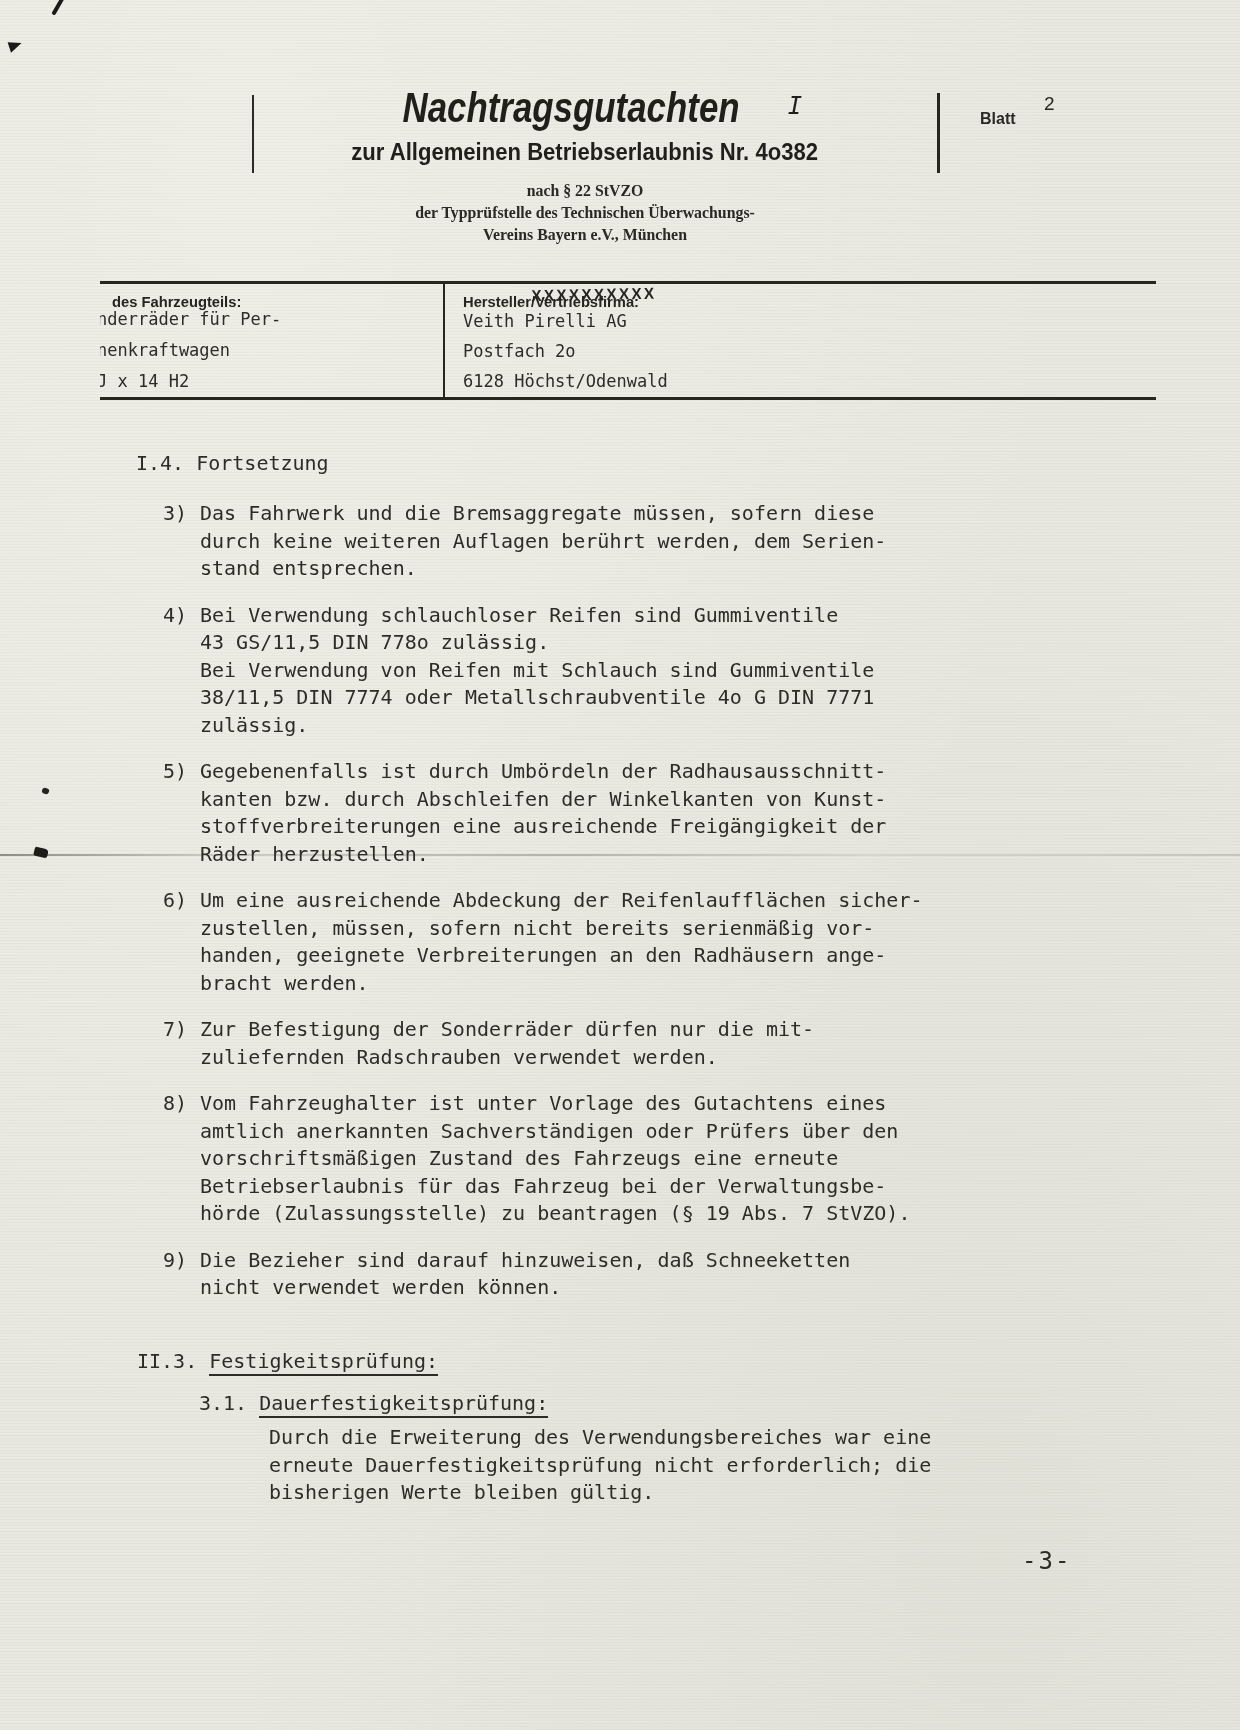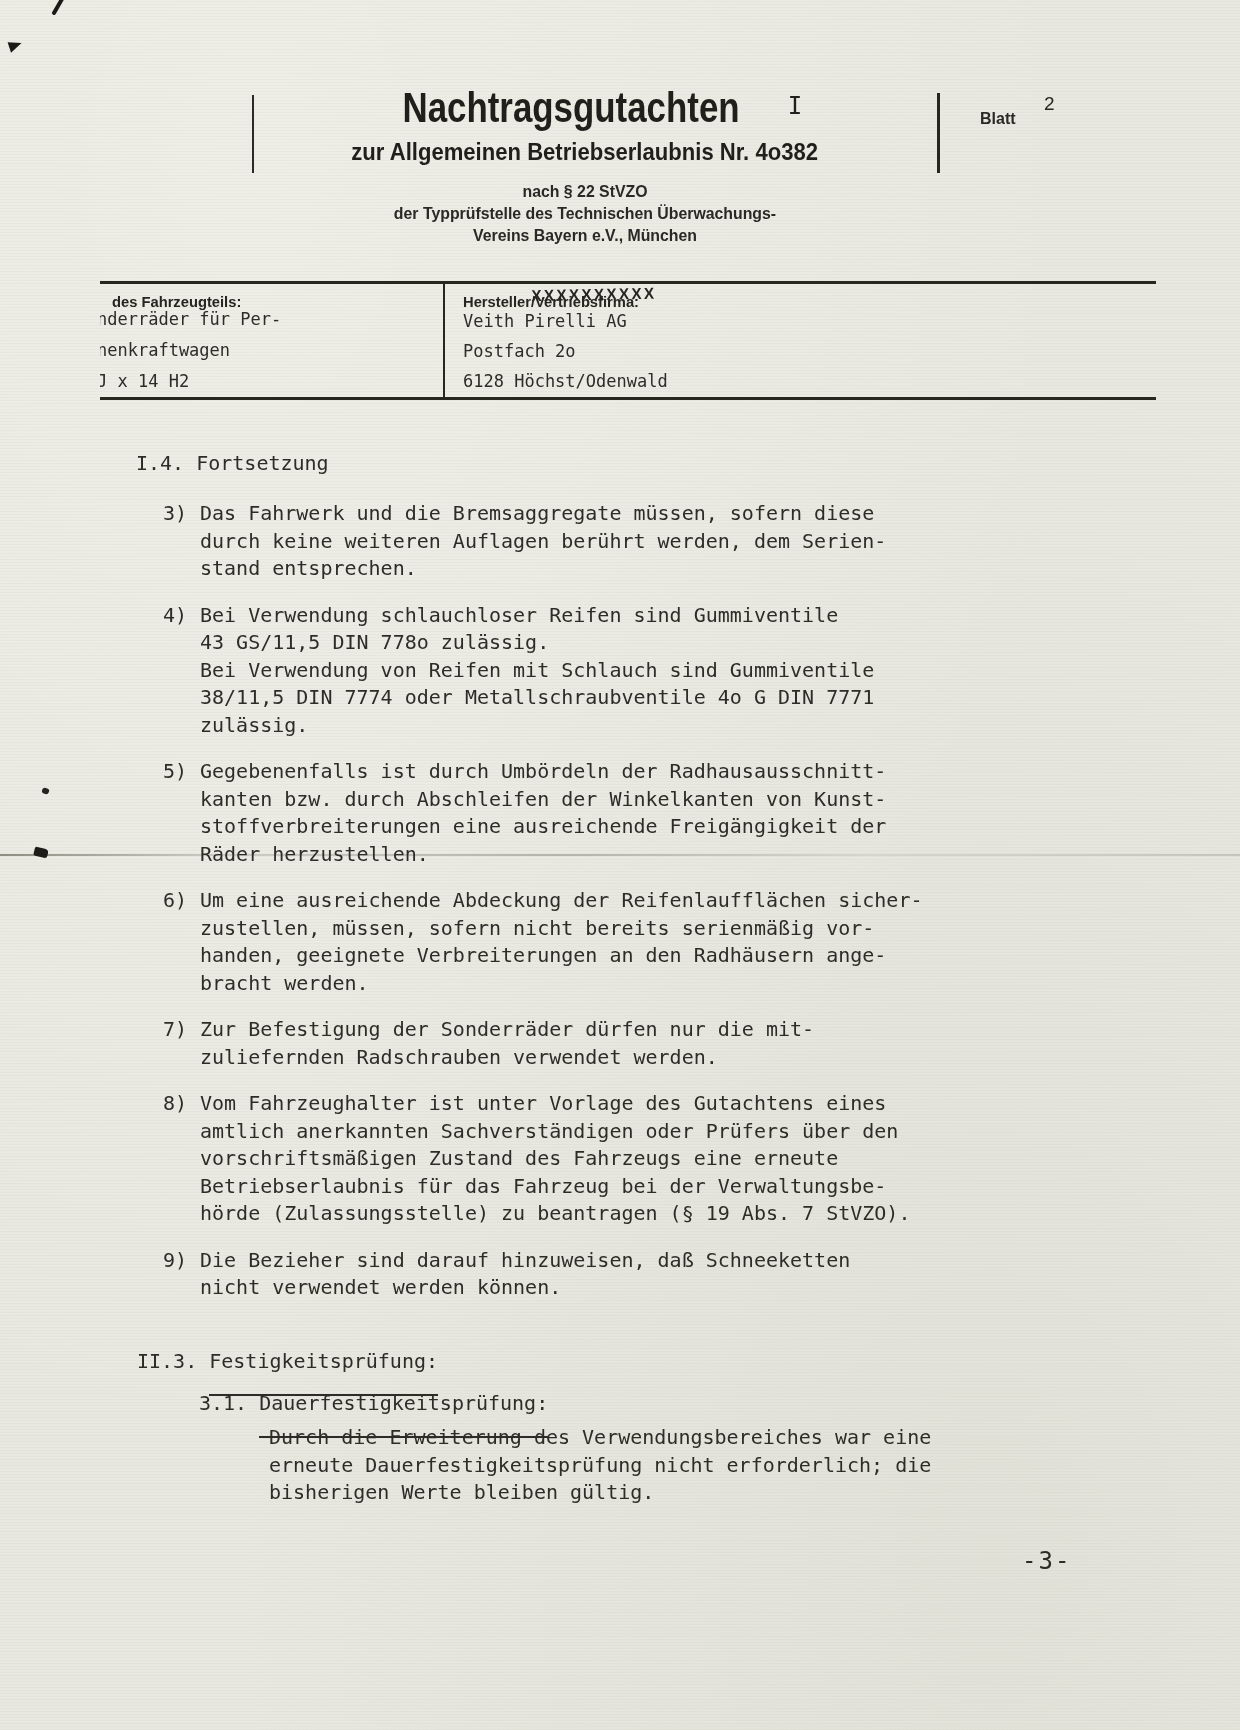--- a/index.html
+++ b/index.html
@@ -19,25 +19,25 @@
   
   .pen-mark-1{position:absolute;left:56px;top:-4px;width:4px;height:20px;background:#1b1a16;border-radius:2px;transform:rotate(30deg);}
   .pen-mark-2{position:absolute;left:9px;top:40px;width:0;height:0;border-left:13px solid #1b1a16;border-top:5px solid transparent;border-bottom:6px solid transparent;transform:rotate(-18deg);}
   .ink-dot{position:absolute;left:42px;top:788px;width:7px;height:6px;background:#26241f;border-radius:50% 40% 50% 45%;transform:rotate(20deg);}
   .fold-crease{position:absolute;left:0;top:854px;height:2px;width:100%;
     background:linear-gradient(90deg, rgba(70,65,52,0.55) 0%, rgba(70,65,52,0.18) 18%, rgba(70,65,52,0.32) 45%, rgba(70,65,52,0.10) 70%, rgba(70,65,52,0.20) 100%);}
   .crease-blob{position:absolute;left:34px;top:848px;width:14px;height:9px;background:#1d1c18;border-radius:2px 4px 3px 2px;transform:rotate(14deg);}
   .crop-line-left{position:absolute;left:252px;top:95px;width:2px;height:78px;background:#2a2a26;}
   
   .header{position:absolute;left:0;top:84px;width:1170px;text-align:center;color:#201f1b;}
-  .title-row{white-space:nowrap;}
+  .title-row{white-space:nowrap;font-style:italic;}
   .doc-title{display:inline-block;font-family:"Liberation Sans",sans-serif;font-weight:bold;font-size:42px;letter-spacing:0px;transform:scaleX(0.83);transform-origin:center;}
   .doc-title-suffix{display:inline-block;font-family:"DejaVu Sans Mono",monospace;font-size:24px;margin-left:14px;vertical-align:8px;}
   .doc-subtitle{display:inline-block;margin-top:6px;font-family:"Liberation Sans",sans-serif;font-weight:bold;font-size:24px;transform:scaleX(0.92);transform-origin:center;}
-  .doc-sub-small{margin-top:14px;font-family:Liberation Sans, sans-serif;font-size:16.5px;font-weight:bold;line-height:22px;color:#2a2925;}
+  .doc-sub-small{margin-top:14px;font-family:Liberation Serif, serif;font-size:16.5px;font-weight:bold;line-height:22px;color:#2a2925;}
   .doc-sub-small div{transform:scaleX(0.96);transform-origin:center;}
   
   .blatt-divider{position:absolute;left:937px;top:93px;width:3px;height:80px;background:#26251f;}
   .blatt-label{position:absolute;left:980px;top:110px;font-family:"Liberation Sans",sans-serif;font-size:16px;font-weight:bold;color:#2a2a26;}
   .blatt-number{position:absolute;left:1044px;top:93px;font-family:"Liberation Sans",sans-serif;font-size:19px;color:#26251f;}
   
   .info-table{position:absolute;left:100px;top:281px;width:1056px;height:113px;
     border-top:3px solid #28271f;border-bottom:3px solid #28271f;display:flex;}
   .it-cell{position:relative;overflow:hidden;}
   .it-c1{width:343px;}
@@ -55,21 +55,21 @@
   .strike-xs{position:absolute;left:-4px;top:-7px;font-family:"Liberation Sans",sans-serif;font-weight:bold;font-size:16px;letter-spacing:2.5px;color:#26251f;transform:rotate(-1deg);white-space:nowrap;}
   
   .mono{font-size:20px;line-height:27.5px;color:#2e2c27;}
   .s1-heading{position:absolute;left:136px;top:450px;}
   .items{position:absolute;left:163px;top:500px;width:1010px;}
   .item{display:flex;margin-bottom:19px;}
   .item-num{flex:none;width:37px;}
   .item-text{white-space:pre-line;}
   .s2-heading{position:absolute;left:137px;top:1348px;white-space:nowrap;}
   .s3-heading{position:absolute;left:199px;top:1390px;white-space:nowrap;}
-  .underlined{border-bottom:2px solid #2e2c27;padding-bottom:21px;margin-top:8px;}
+  .underlined{border-bottom:2px solid #2e2c27;padding-bottom:1px;margin-top:8px;}
   .s3-para{position:absolute;left:269px;top:1424px;white-space:pre-line;}
   .page-number{position:absolute;left:1022px;top:1548px;font-size:24px;letter-spacing:2px;}
 </style>
 </head>
 <body>
 
 <div class="page">
 
   <div class="pen-mark-1"></div>
   <div class="pen-mark-2"></div>

